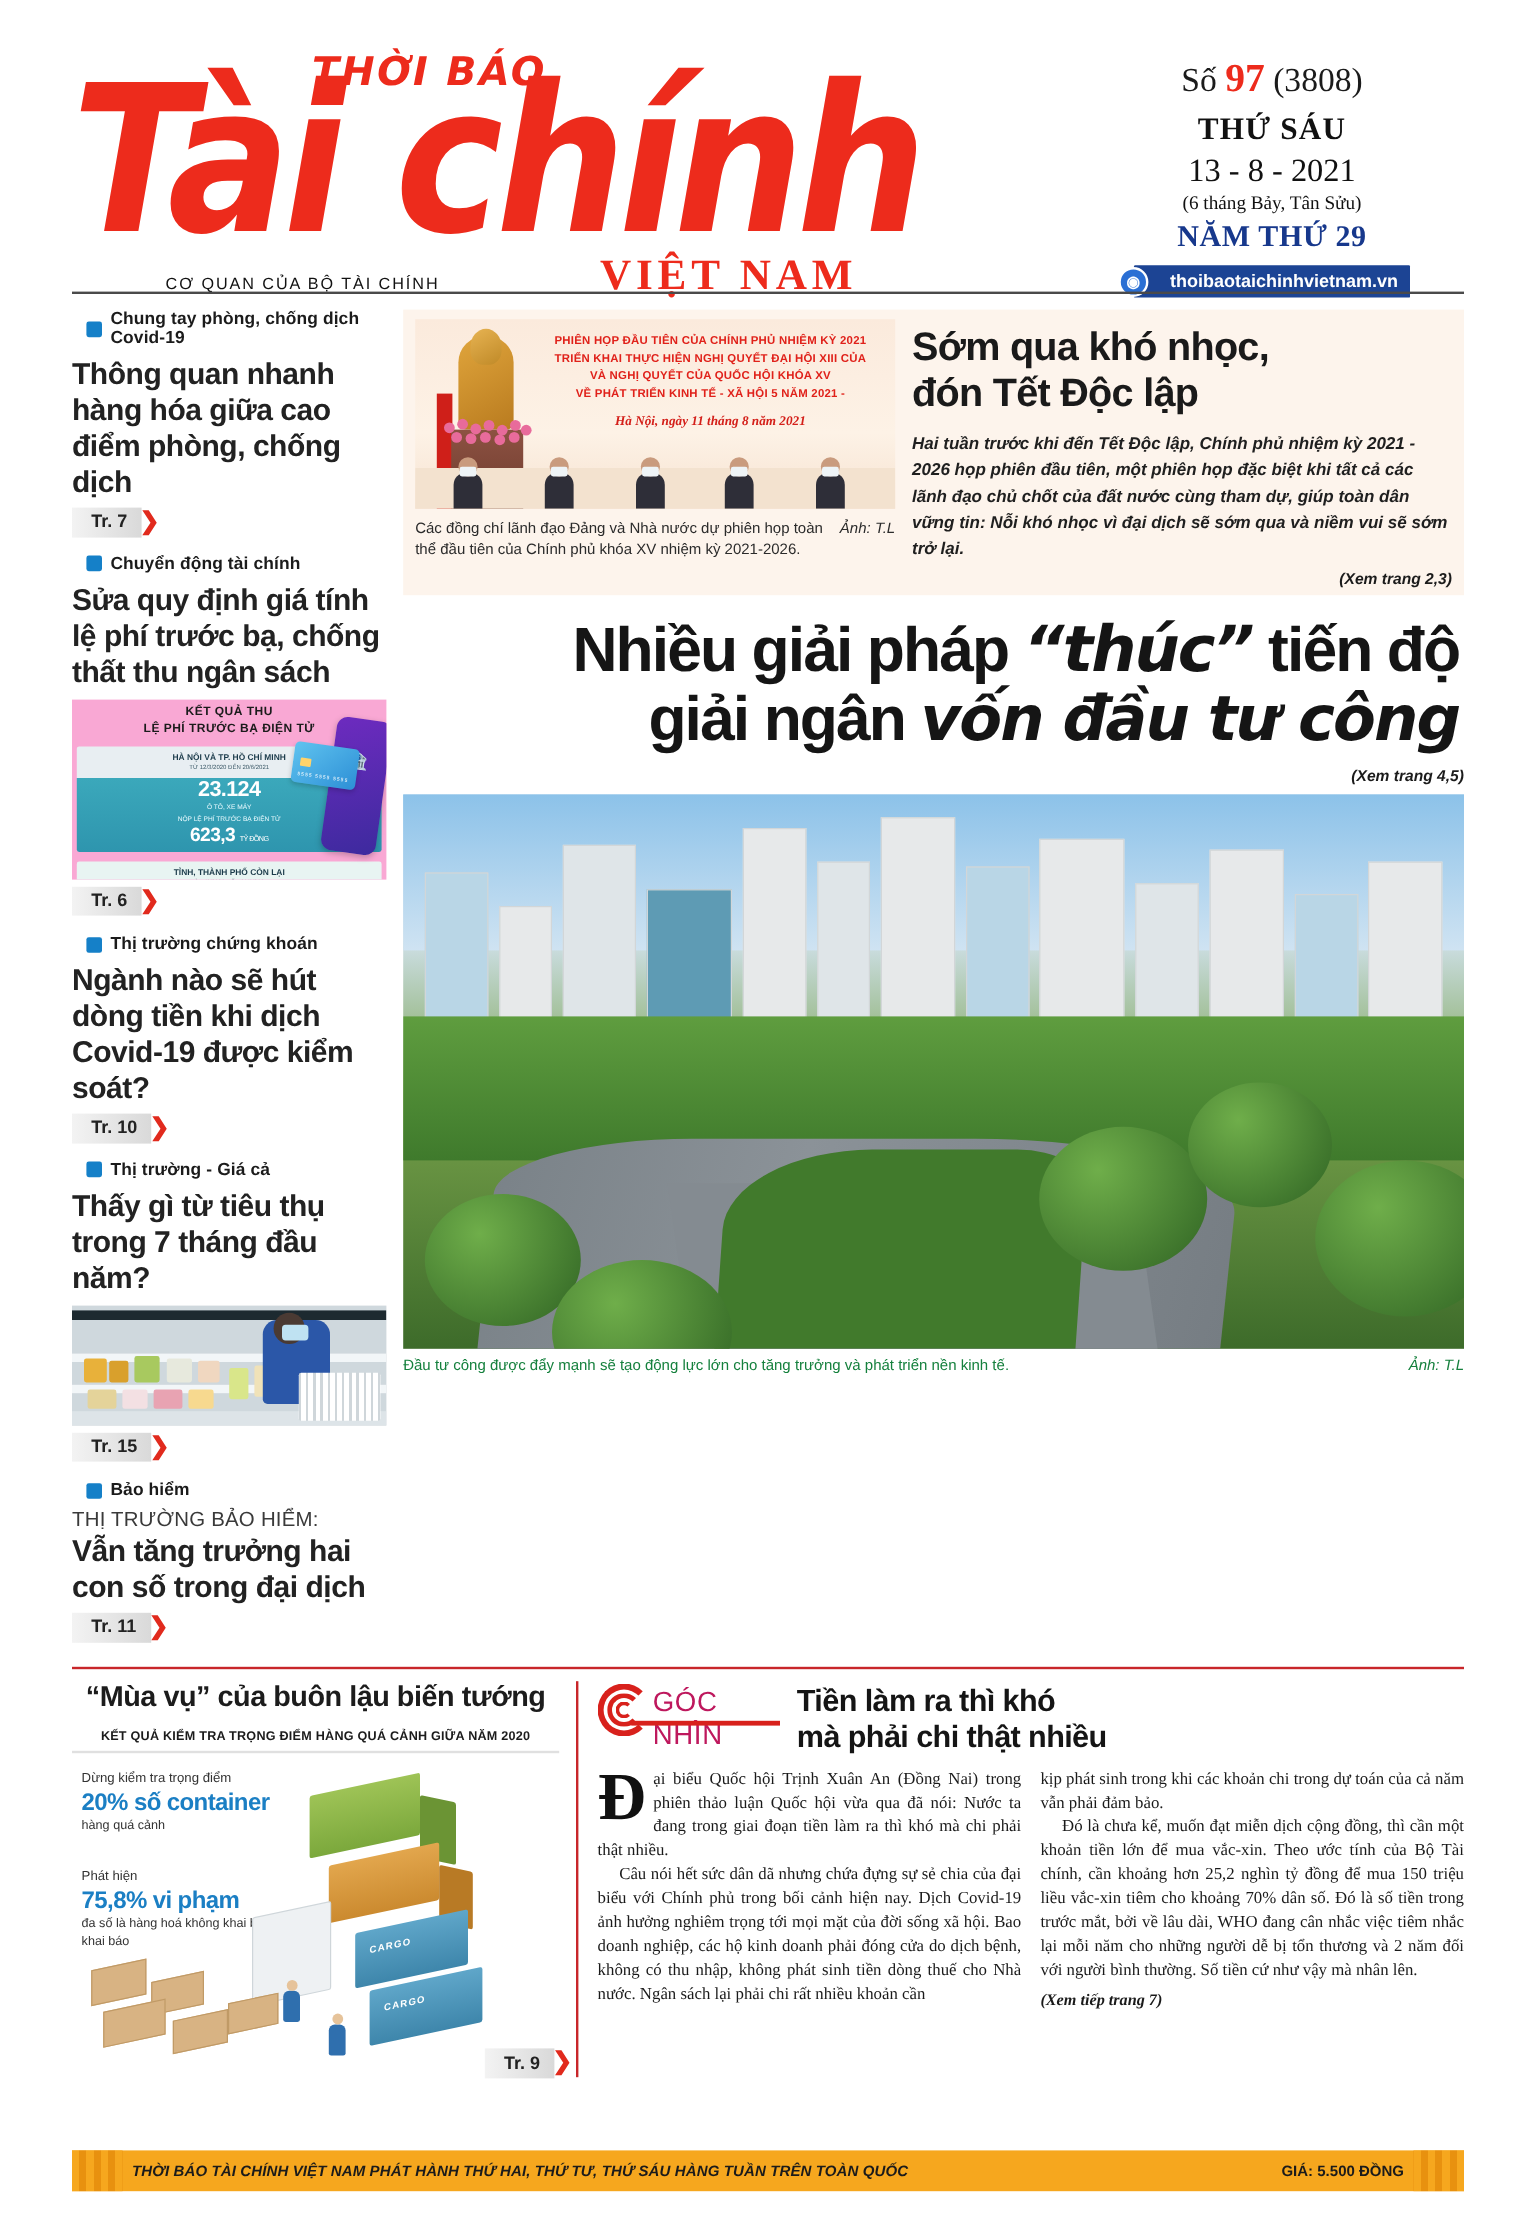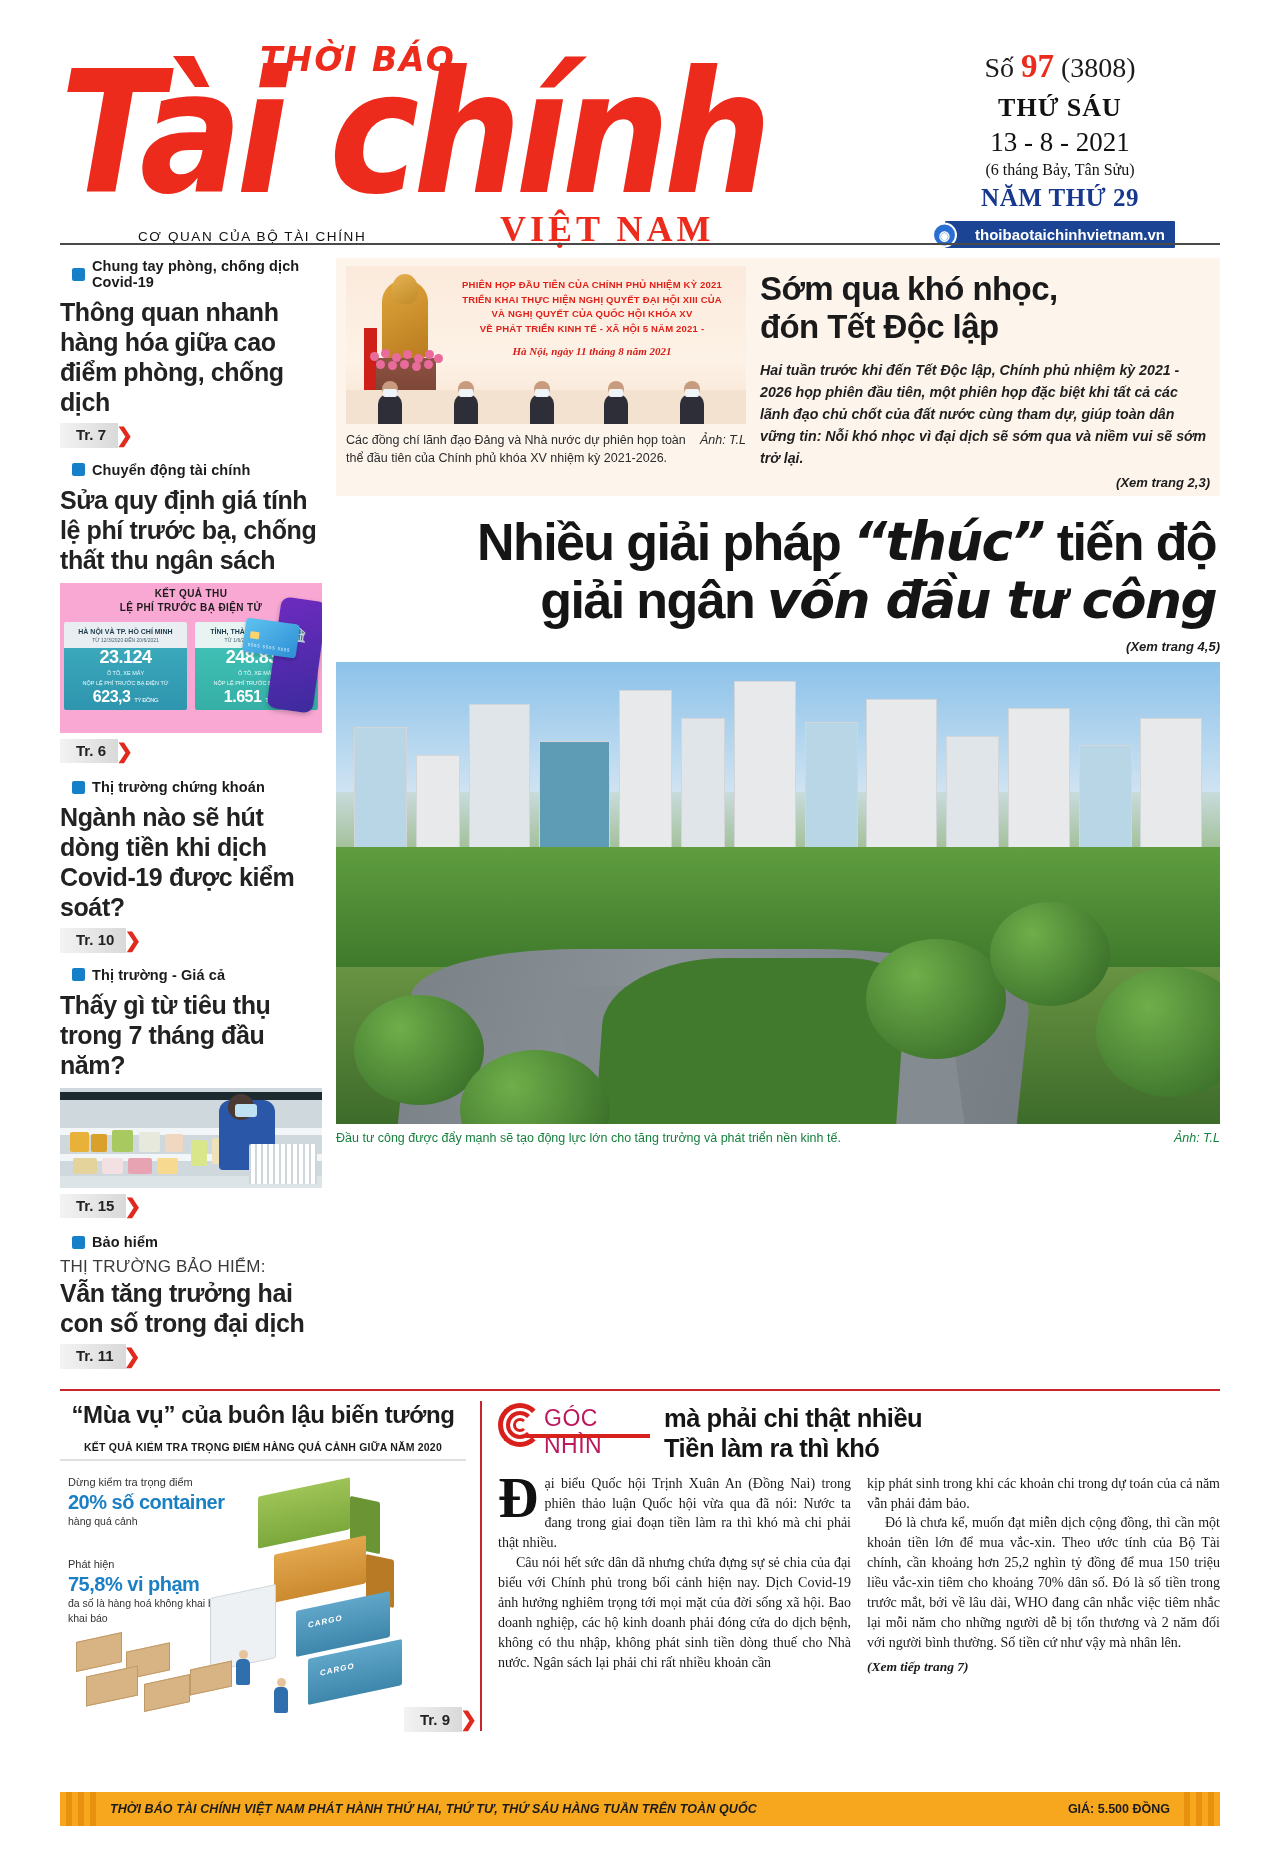--- a/index.html
+++ b/index.html
@@ -89,21 +89,21 @@
     content: "\276F"; position: absolute; right: -15px; top: 50%;
     transform: translateY(-52%); color: #e12a1d; font-size: 20px; font-weight: 700;
   }
 
   
   .fee-info {
     position: relative; height: 150px; margin: 8px 0 2px;
     background: #f9a8d4; overflow: hidden;
   }
   .fee-title { text-align: center; font-size: 10px; font-weight: 700; letter-spacing: .4px; color: #1b1b1b; line-height: 1.45; padding-top: 4px;}
-  .fee-cards { display: flex; gap: 8px; padding: 6px 4px 0 4px; }
+  .fee-cards { display: flex; gap: 8px; padding: 6px 4px 0 4px; flex-direction: column; }
   .fee-card { flex: 1; background: linear-gradient(180deg,#e8eef2 0%, #e8eef2 30%, #3ba8bb 30%, #2e95ae 100%); border-radius: 2px; padding-bottom: 4px; }
   .fee-card.alt { background: linear-gradient(180deg,#e8f4f2 0%, #e8f4f2 30%, #3fbfb5 30%, #36afa6 100%); }
   .fee-card .ch { font-size: 7px; font-weight: 700; text-align: center; color: #1b3a4a; padding: 5px 2px 1px; line-height: 1.3;}
   .fee-card .cd { font-size: 5px; text-align: center; color: #44606e; padding-bottom: 4px;}
   .fee-card .big { font-size: 18px; font-weight: 700; color: #fff; text-align: center; letter-spacing: -.5px;}
   .fee-card .lbl { font-size: 5.5px; color: #eafbff; text-align: center; line-height: 1.5; padding: 1px 2px;}
   .fee-card .amt { font-size: 16px; font-weight: 700; color: #fff; text-align: center; letter-spacing: -.5px;}
   .fee-card .amt small { font-size: 6px; font-weight: 400; }
   .fee-phone { position: absolute; right: 2px; top: 16px; width: 76px; height: 118px; }
   .ph-dark { position: absolute; right: 0; top: 0; width: 46px; height: 112px; border-radius: 9px;
@@ -550,22 +550,22 @@
       <div class="br">
         <div class="goc-row">
           <div class="goc-logo">
             <span class="goc-rings"></span>
             <span class="goc-rings2"></span>
             <span class="goc-rings3"></span>
             <span class="goc-text">GÓC NHÌN</span>
             <span class="goc-underline"></span>
           </div>
           <div class="op-head">
+            <div>Tiền làm ra thì khó</div>
             <div>mà phải chi thật nhiều</div>
-            <div>Tiền làm ra thì khó</div>
           </div>
         </div>
 
         <div class="op-body">
           <div class="op-col">
             <p class="noindent">
               <span class="dropcap">Đ</span><span>ại biểu Quốc hội Trịnh Xuân An (Đồng Nai) trong phiên thảo luận Quốc hội vừa qua đã nói: Nước ta đang trong giai đoạn tiền làm ra thì khó mà chi phải thật nhiều.</span>
             </p>
             <p>Câu nói hết sức dân dã nhưng chứa đựng sự sẻ chia của đại biểu với Chính phủ trong bối cảnh hiện nay. Dịch Covid-19 ảnh hưởng nghiêm trọng tới mọi mặt của đời sống xã hội. Bao doanh nghiệp, các hộ kinh doanh phải đóng cửa do dịch bệnh, không có thu nhập, không phát sinh tiền dòng thuế cho Nhà nước. Ngân sách lại phải chi rất nhiều khoản cần</p>
           </div>

